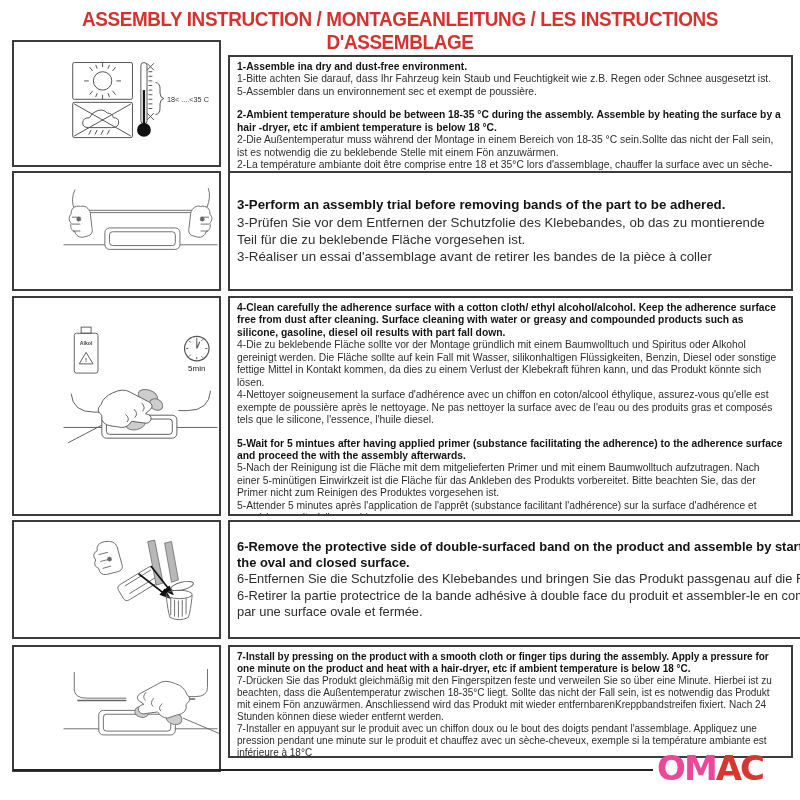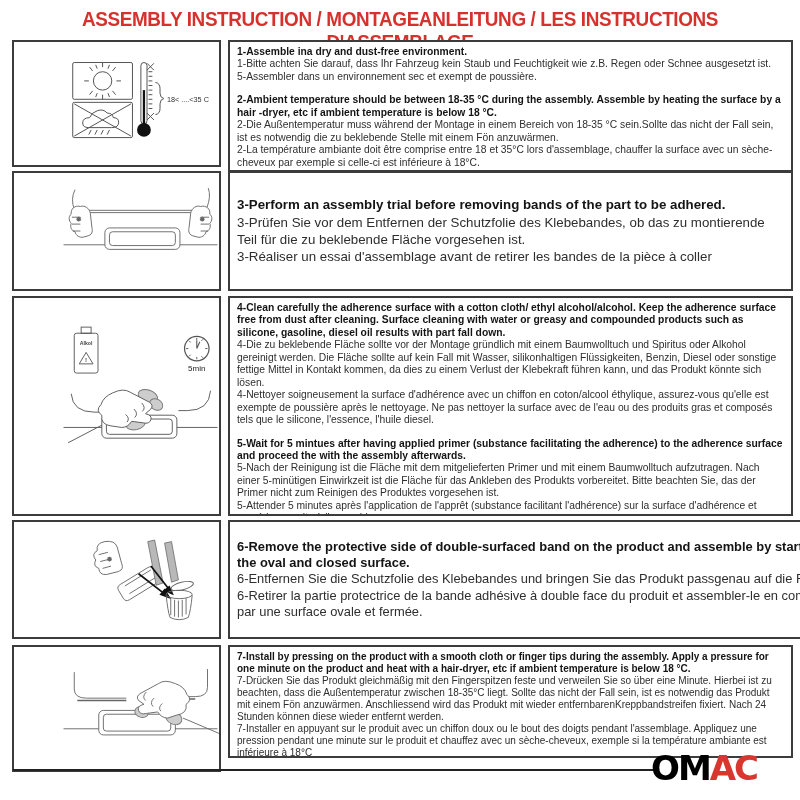--- a/index.html
+++ b/index.html
@@ -18,21 +18,21 @@
   .txt p{margin:0;}
   .b{font-weight:bold;color:var(--inkBold);}
   .gap{margin-top:11px !important;}
   .fs-s{font-size:10.3px;line-height:1.21;}
   .fs-s5{font-size:10px;line-height:1.2;}
   .fs-m{font-size:12.9px;line-height:1.27;}
   .fs-l{font-size:13.3px;line-height:1.3;}
   .footer-line{position:absolute;left:13px;top:769px;width:640px;border-top:2px solid #222;height:0;}
   .logo{position:absolute;left:651px;top:751px;font-family:"DejaVu Sans",sans-serif;
         font-weight:900;font-size:34px;letter-spacing:-2px;line-height:1;}
-  .logo .lb{color:#000000;}
+  .logo .lb{color:#ec4899;margin-left:6px;}
   .logo .lr{color:var(--logoRed);}
   svg{display:block;}
   svg text{font-family:"Liberation Sans","DejaVu Sans",sans-serif;}
 </style>
 </head>
 <body>
 
 <div class="page">
 
   <h1 class="title">ASSEMBLY INSTRUCTION / MONTAGEANLEITUNG / LES INSTRUCTIONS D'ASSEMBLAGE</h1>
@@ -61,21 +61,21 @@
           <path d="M111,74 l9,9 M120,74 l-9,9"></path>
           <path d="M122,34 q6,1 6,8 v6 q0,6 5,7 q-5,1 -5,7 v6 q0,7 -6,8"></path>
         </g>
       </g>
       <rect x="105.5" y="44" width="3" height="44" fill="#111"></rect>
       <circle cx="107" cy="96" r="9" fill="#111"></circle>
       <text x="137" y="59" font-size="9.5" fill="#333">18&lt; ....&lt;35 C</text>
     </svg>
   </div>
 
-  <div class="box txt fs-s" style="left:228px;top:40px;width:565px;height:132px;">
+  <div class="box txt fs-s" style="left:228px;top:55px;width:565px;height:132px;">
     <p class="b">1-Assemble ina dry and dust-free environment.</p>
     <p>1-Bitte achten Sie darauf, dass Ihr Fahrzeug kein Staub und Feuchtigkeit wie z.B. Regen oder Schnee ausgesetzt ist.</p>
     <p>5-Assembler dans un environnement sec et exempt de poussière.</p>
     <p class="b gap">2-Ambient temperature should be between 18-35 °C  during the assembly. Assemble by heating the surface by a hair -dryer, etc if ambient temperature is below 18 °C.</p>
     <p>2-Die Außentemperatur muss während der Montage in einem Bereich von 18-35 °C  sein.Sollte das nicht der Fall sein, ist es notwendig die zu beklebende Stelle mit einem Fön anzuwärmen.</p>
     <p>2-La température ambiante doit être comprise entre 18 et 35°C lors d'assemblage, chauffer la surface avec un sèche-cheveux par exemple si celle-ci est inférieure à 18°C.</p>
   </div>
 
   <div class="box ill" style="left:12px;top:171px;width:209px;height:120px;">
     <svg width="205" height="116" viewBox="0 0 205 116">

